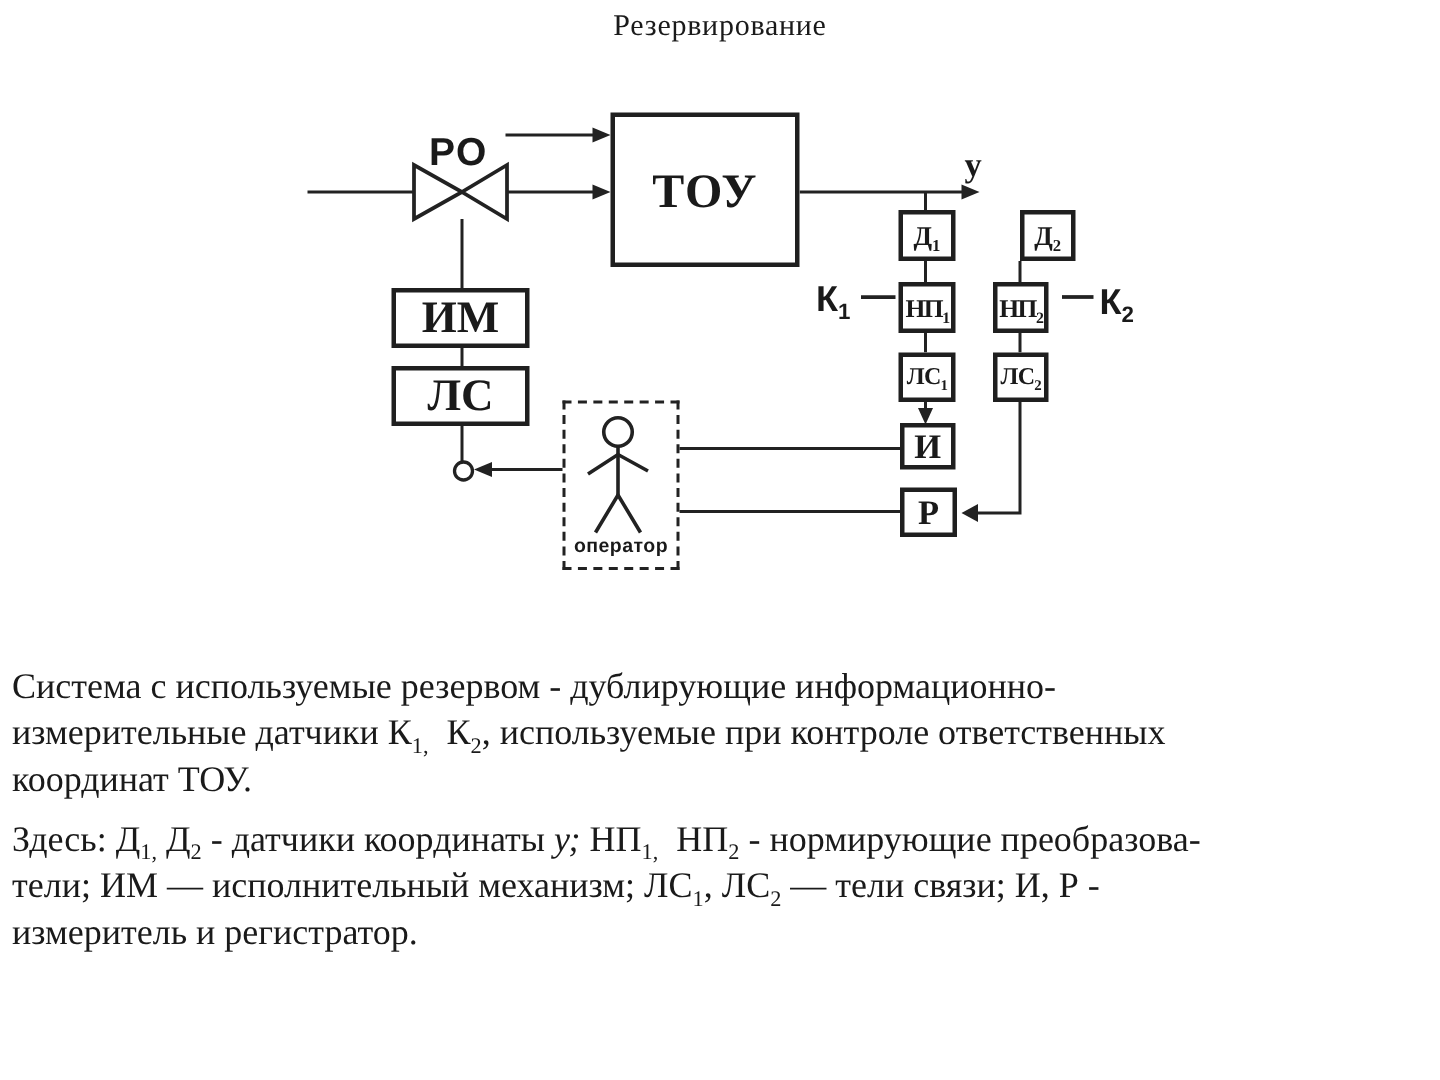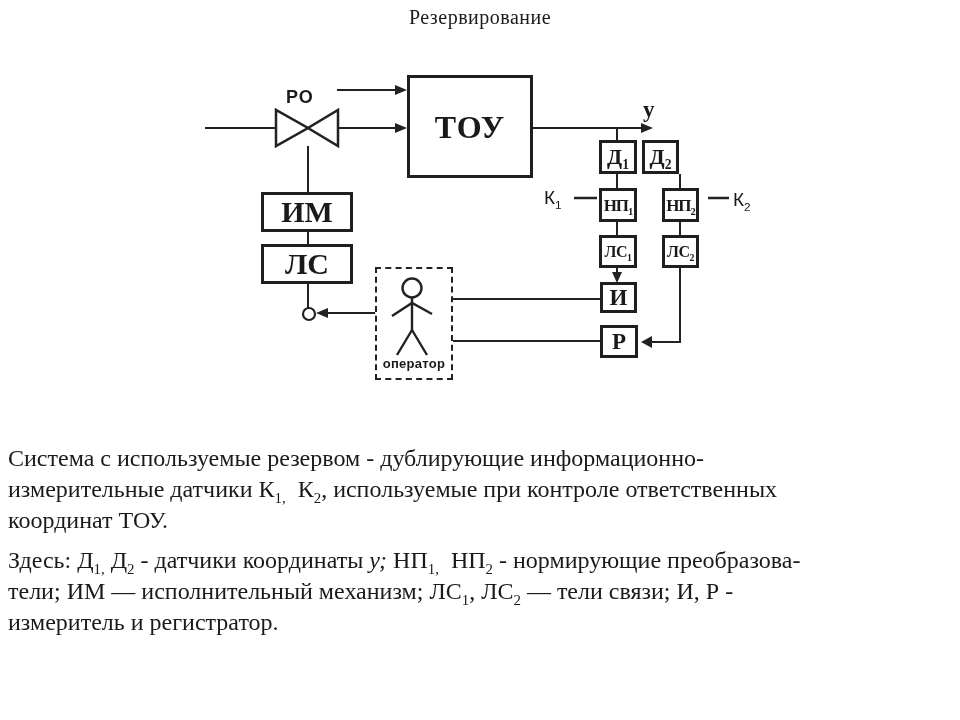--- a/index.html
+++ b/index.html
@@ -9,41 +9,41 @@
   .title{position:absolute;top:6px;left:0;width:960px;text-align:center;
          font-size:20px;letter-spacing:.5px;}
   .diagram{position:absolute;top:0;left:0;width:892px;height:440px;}
   .diagram svg{position:absolute;top:0;left:0;z-index:1;}
   .box{position:absolute;z-index:2;box-sizing:border-box;border:3px solid #1f1f1f;
        background:#fff;display:flex;align-items:center;justify-content:center;
        font-weight:bold;line-height:1;}
   .box-tou{left:407px;top:75px;width:126px;height:103px;font-size:32px;letter-spacing:1px;}
   .box-im {left:261px;top:192px;width:92px;height:40px;font-size:30px;}
   .box-ls {left:261px;top:244px;width:92px;height:40px;font-size:30px;}
-  .box-sm {font-size:22px;}
+  .box-sm {font-size:18px;}
   .box-d1 {left:599px;top:140px;width:38px;height:34px;}
-  .box-d2 {left:642px;top:140px;width:37px;height:34px;}
+  .box-d2 {left:680px;top:140px;width:37px;height:34px;}
   .box-np {font-size:17px;letter-spacing:-1px;}
   .box-np1{left:599px;top:188px;width:38px;height:34px;}
   .box-np2{left:662px;top:188px;width:37px;height:34px;}
   .box-lss{font-size:16px;letter-spacing:-.5px;}
   .box-ls1{left:599px;top:235px;width:38px;height:33px;}
   .box-ls2{left:662px;top:235px;width:37px;height:33px;}
   .box-i  {left:600px;top:282px;width:37px;height:31px;font-size:23px;}
   .box-r  {left:600px;top:325px;width:38px;height:33px;font-size:23px;}
   .opbox{position:absolute;z-index:2;left:375px;top:267px;width:78px;height:113px;
          box-sizing:border-box;border:2px dashed #222;background:transparent;}
   .oplabel{position:absolute;z-index:3;left:377px;top:356px;width:74px;text-align:center;
            font-family:"Liberation Sans","DejaVu Sans",sans-serif;
            font-size:13px;font-weight:700;letter-spacing:.3px;}
   .lbl{position:absolute;z-index:2;line-height:1;}
   .lbl-ro{left:286px;top:88px;font-family:"Liberation Sans","DejaVu Sans",sans-serif;
-          font-size:18px;font-weight:700;letter-spacing:1px;}
+          font-size:26px;font-weight:700;letter-spacing:1px;}
   .lbl-y{left:643px;top:98px;font-size:23px;font-weight:bold;}
-  .lbl-k{font-family:"Liberation Sans","DejaVu Sans",sans-serif;font-size:19px;font-weight:400;}
+  .lbl-k{font-family:"Liberation Sans","DejaVu Sans",sans-serif;font-size:24px;font-weight:700;}
   .lbl-k1{left:544px;top:188px;}
   .lbl-k2{left:733px;top:190px;}
   .para{position:absolute;left:8px;width:944px;font-size:24px;line-height:31px;z-index:2;}
   .para-1{top:443px;}
   .para-2{top:545px;}
   sub{font-size:.62em;line-height:0;}
   .it{font-style:italic;}
 </style>
 </head>
 <body>

